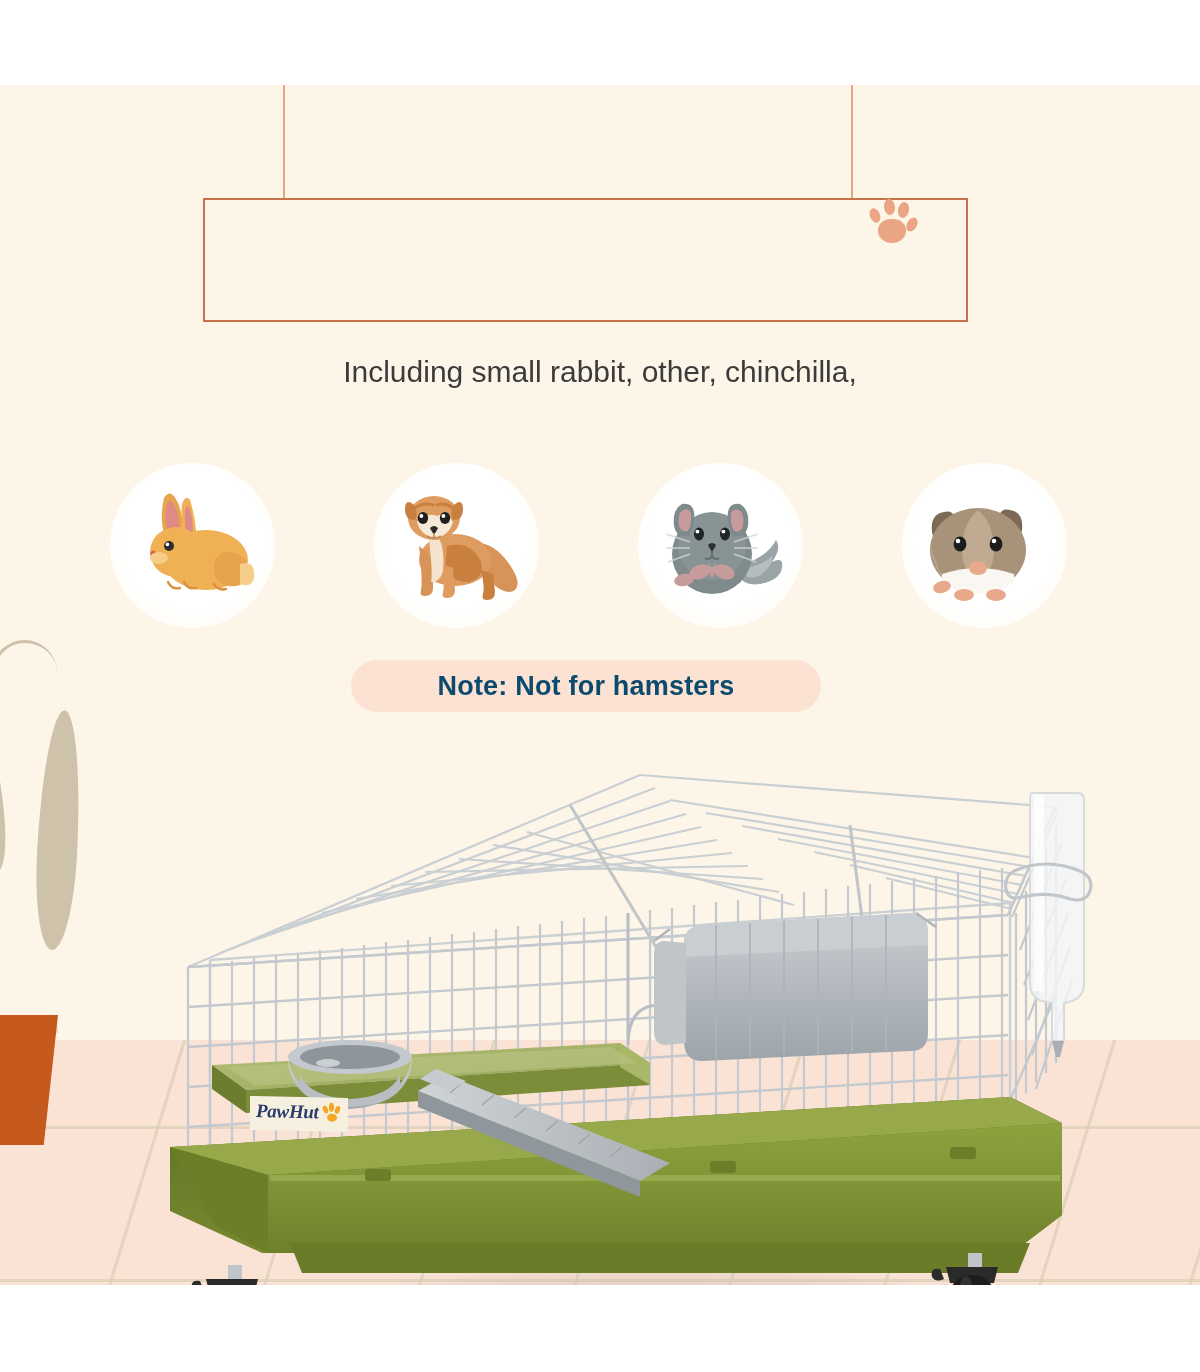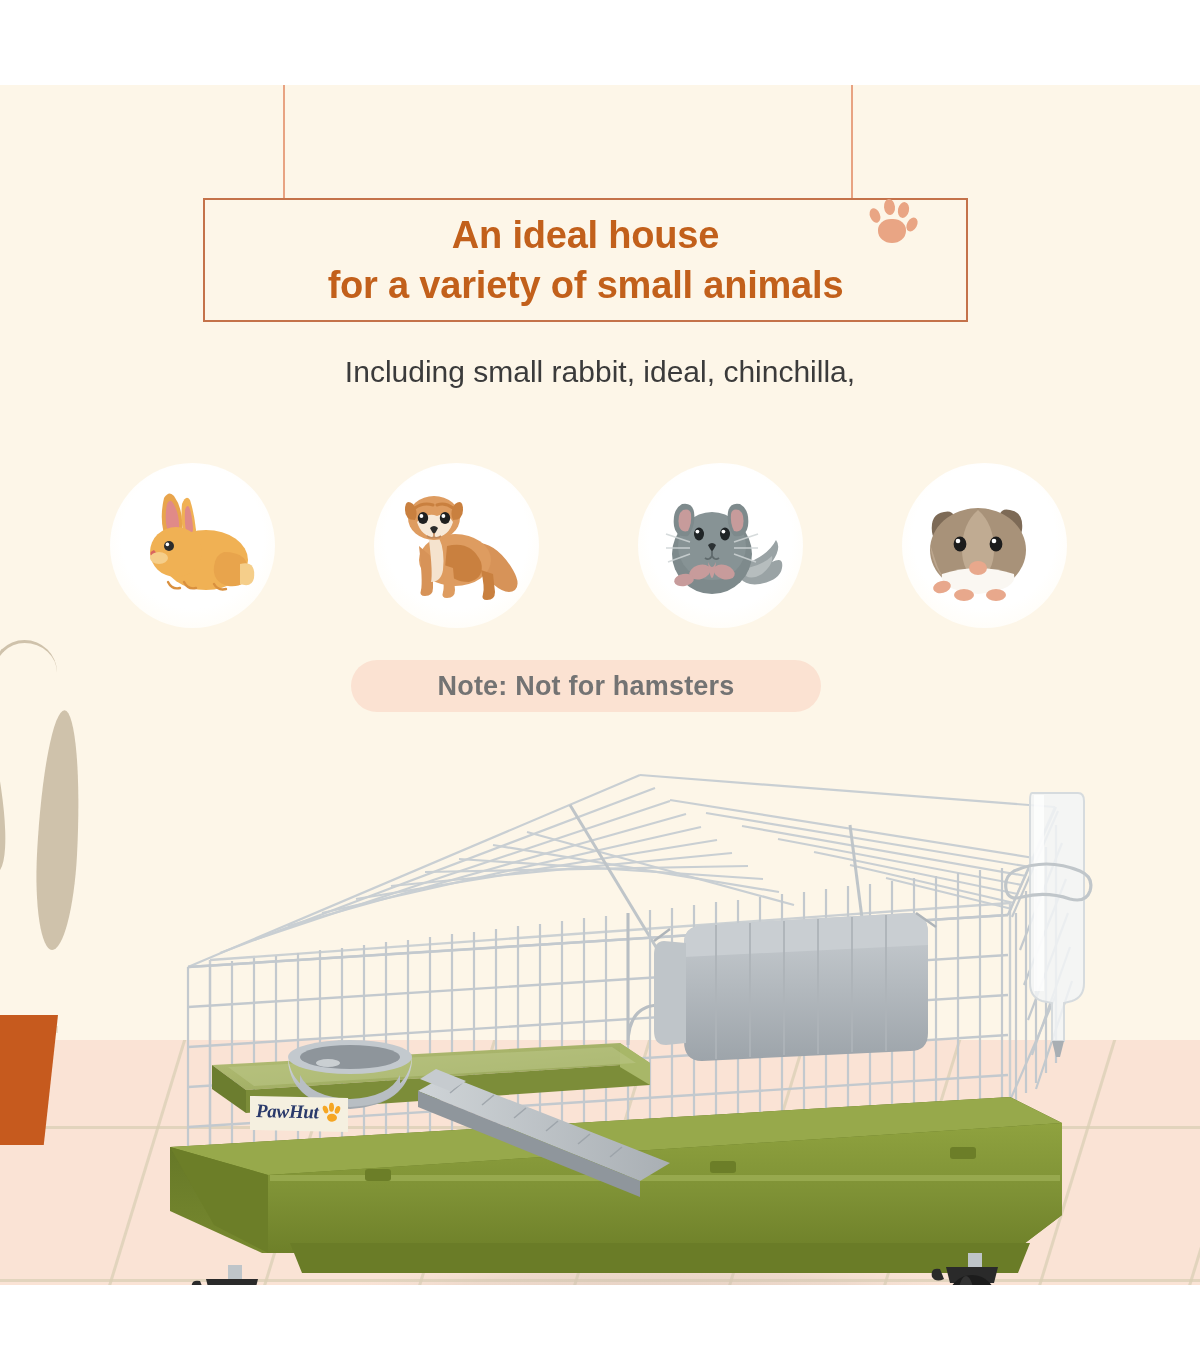--- a/index.html
+++ b/index.html
@@ -137,21 +137,21 @@
     left:351px; top:660px;
     width:470px; height:52px;
     background:#FBE2D2;
     border-radius:26px;
   }
   .note-text{
     position:absolute;
     left:351px; top:660px;
     width:470px; height:52px;
     display:flex; align-items:center; justify-content:center;
-    color:#737373;
+    color:#0c4a6e;
     font-size:27px;
     font-weight:600;
     letter-spacing:.2px;
   }
 
   
   .cage{ position:absolute; left:150px; top:660px; width:960px; height:625px; }
   .cage svg{ display:block; }
 
   .pawhut-logo{
@@ -449,34 +449,30 @@
           <i class="d"></i>
       </span>
     </div>
 
   </div>
 
   <div class="vline" style="left:283px; top:85px;"></div>
   <div class="vline" style="left:851px; top:85px;"></div>
 
   <div class="title-box"></div>
-  <div class="title-text">
-    <span>An ideal house</span>
-    <span>for a variety of small animals</span>
-  </div>
   <div class="paw">
     <span class="t1"></span>
       <span class="t2"></span>
       <span class="t3"></span>
       <span class="t4"></span>
     <span class="pad"></span>
   </div>
 
   <div class="subtitle">
-    <div>Including small rabbit, ideal, chinchilla,</div>
+    <div>Including small rabbit, other, chinchilla,</div>
   </div>
 
   <div class="animals">
 
     <div class="animal" style="left:110px;">
       <svg width="130" height="120" viewBox="0 0 130 120" xmlns="http://www.w3.org/2000/svg">
         <g>
           <path d="M36 12 Q30 38 40 58 Q50 62 54 46 Q56 24 46 10 Q41 4 36 12 Z" fill="#E8A44C"></path>
           <path d="M39 18 Q35 38 43 53 Q49 55 51 44 Q52 28 45 17 Q42 12 39 18 Z" fill="#E08A88"></path>
           <path d="M54 18 Q52 40 58 56 Q68 58 68 44 Q66 26 62 14 Q58 8 54 18 Z" fill="#F0B154"></path>

